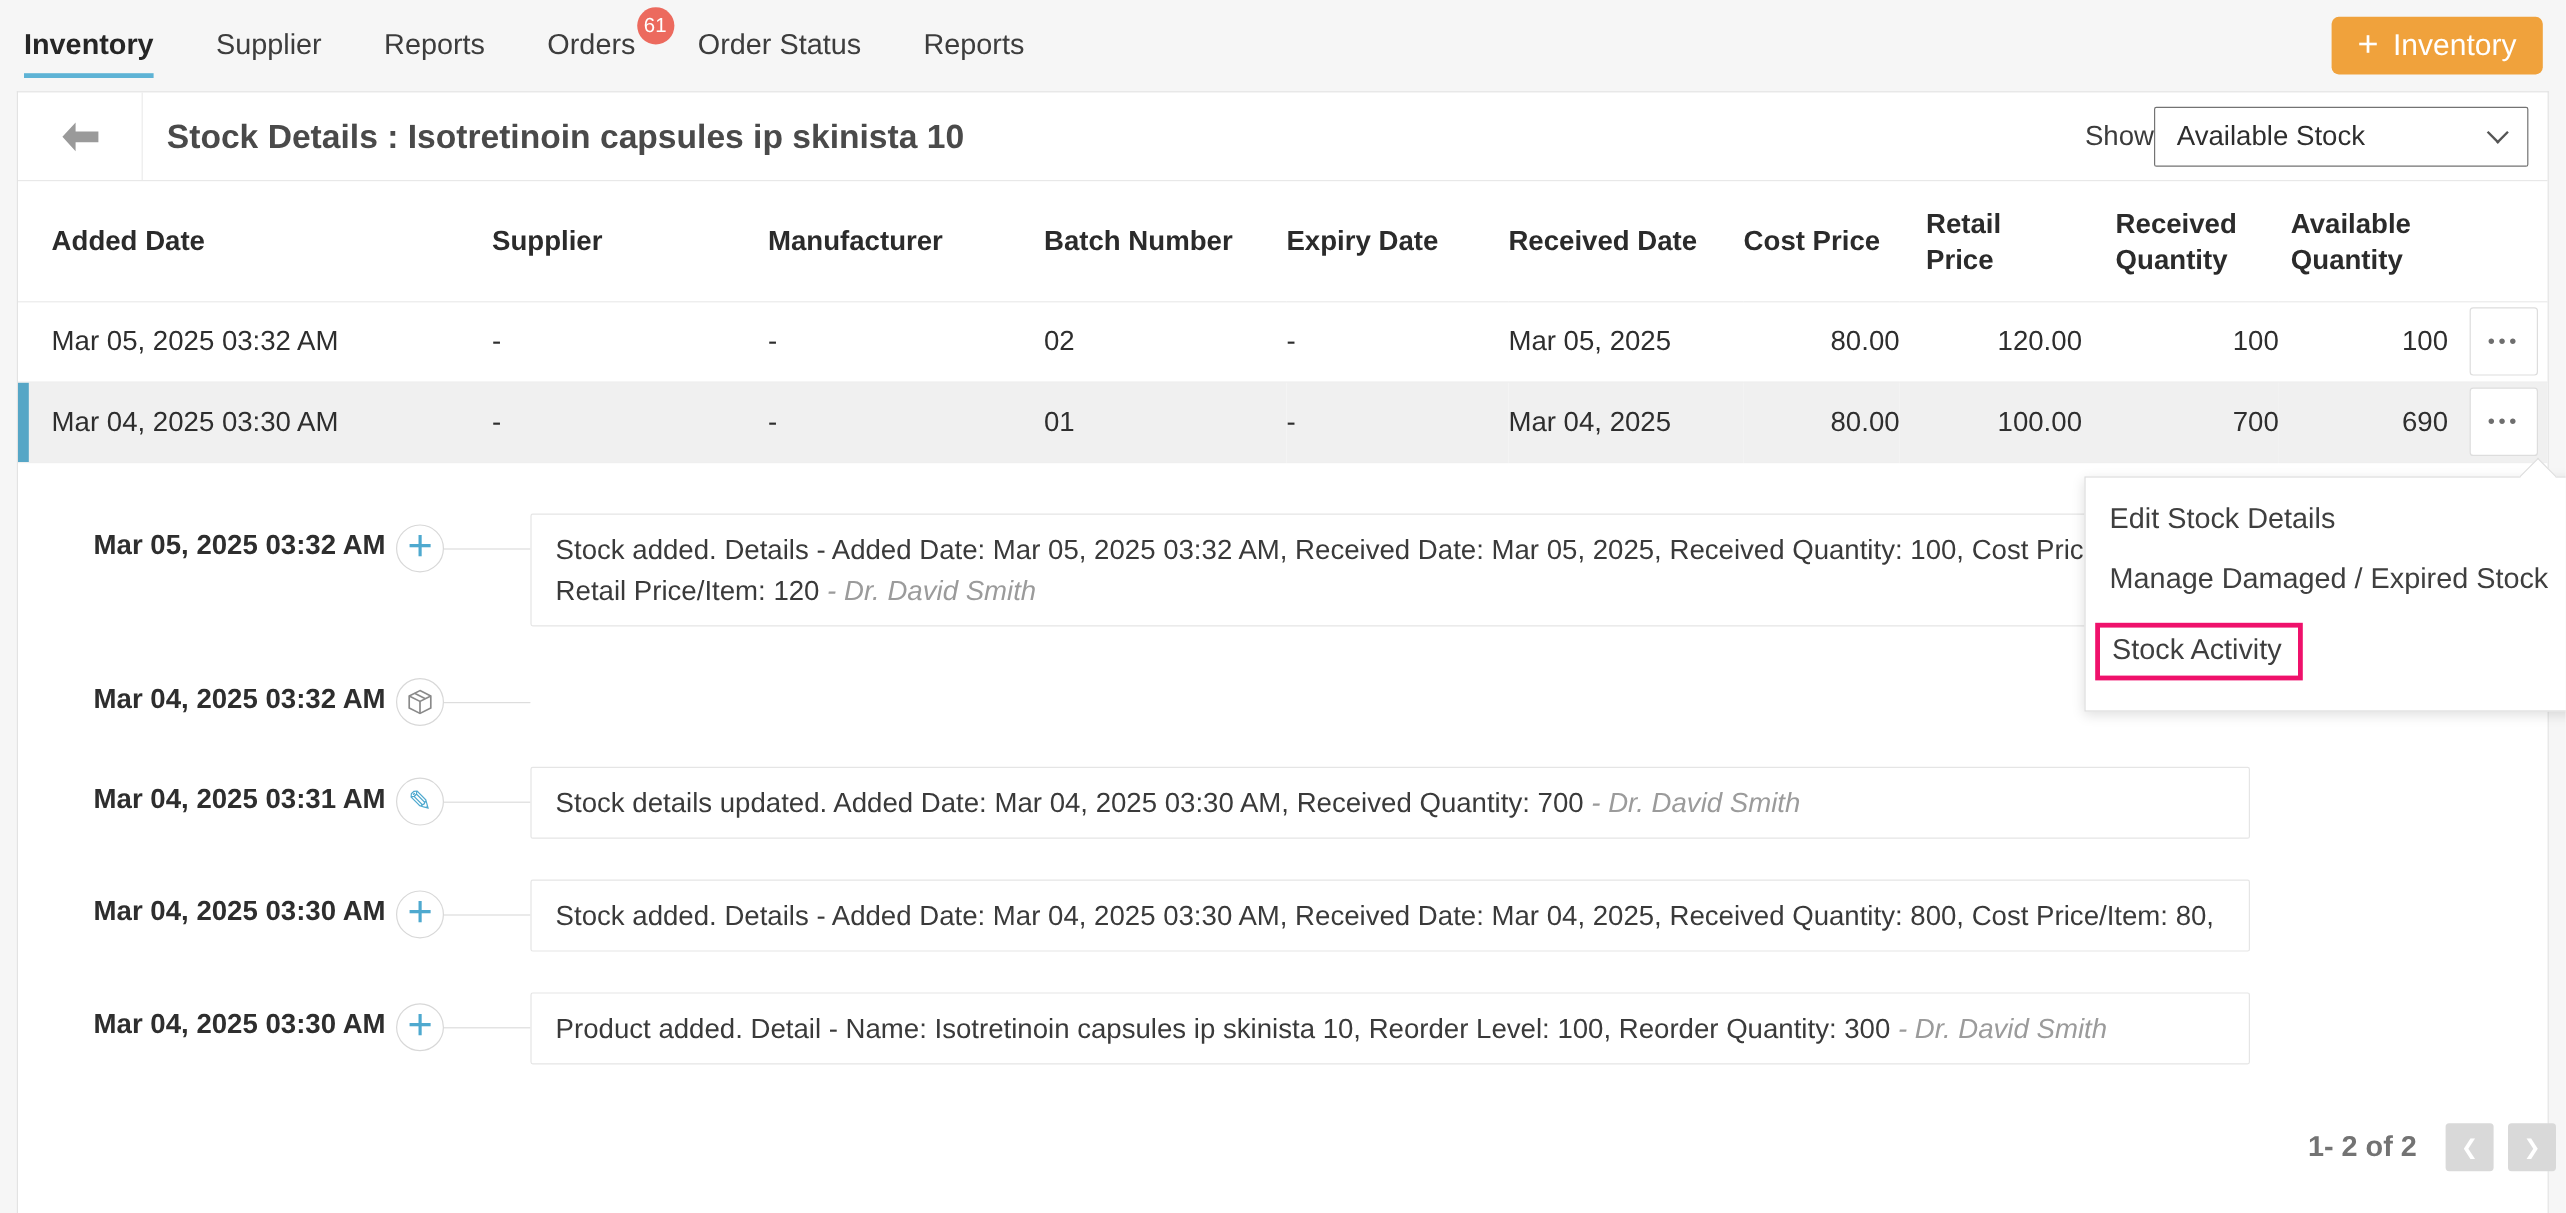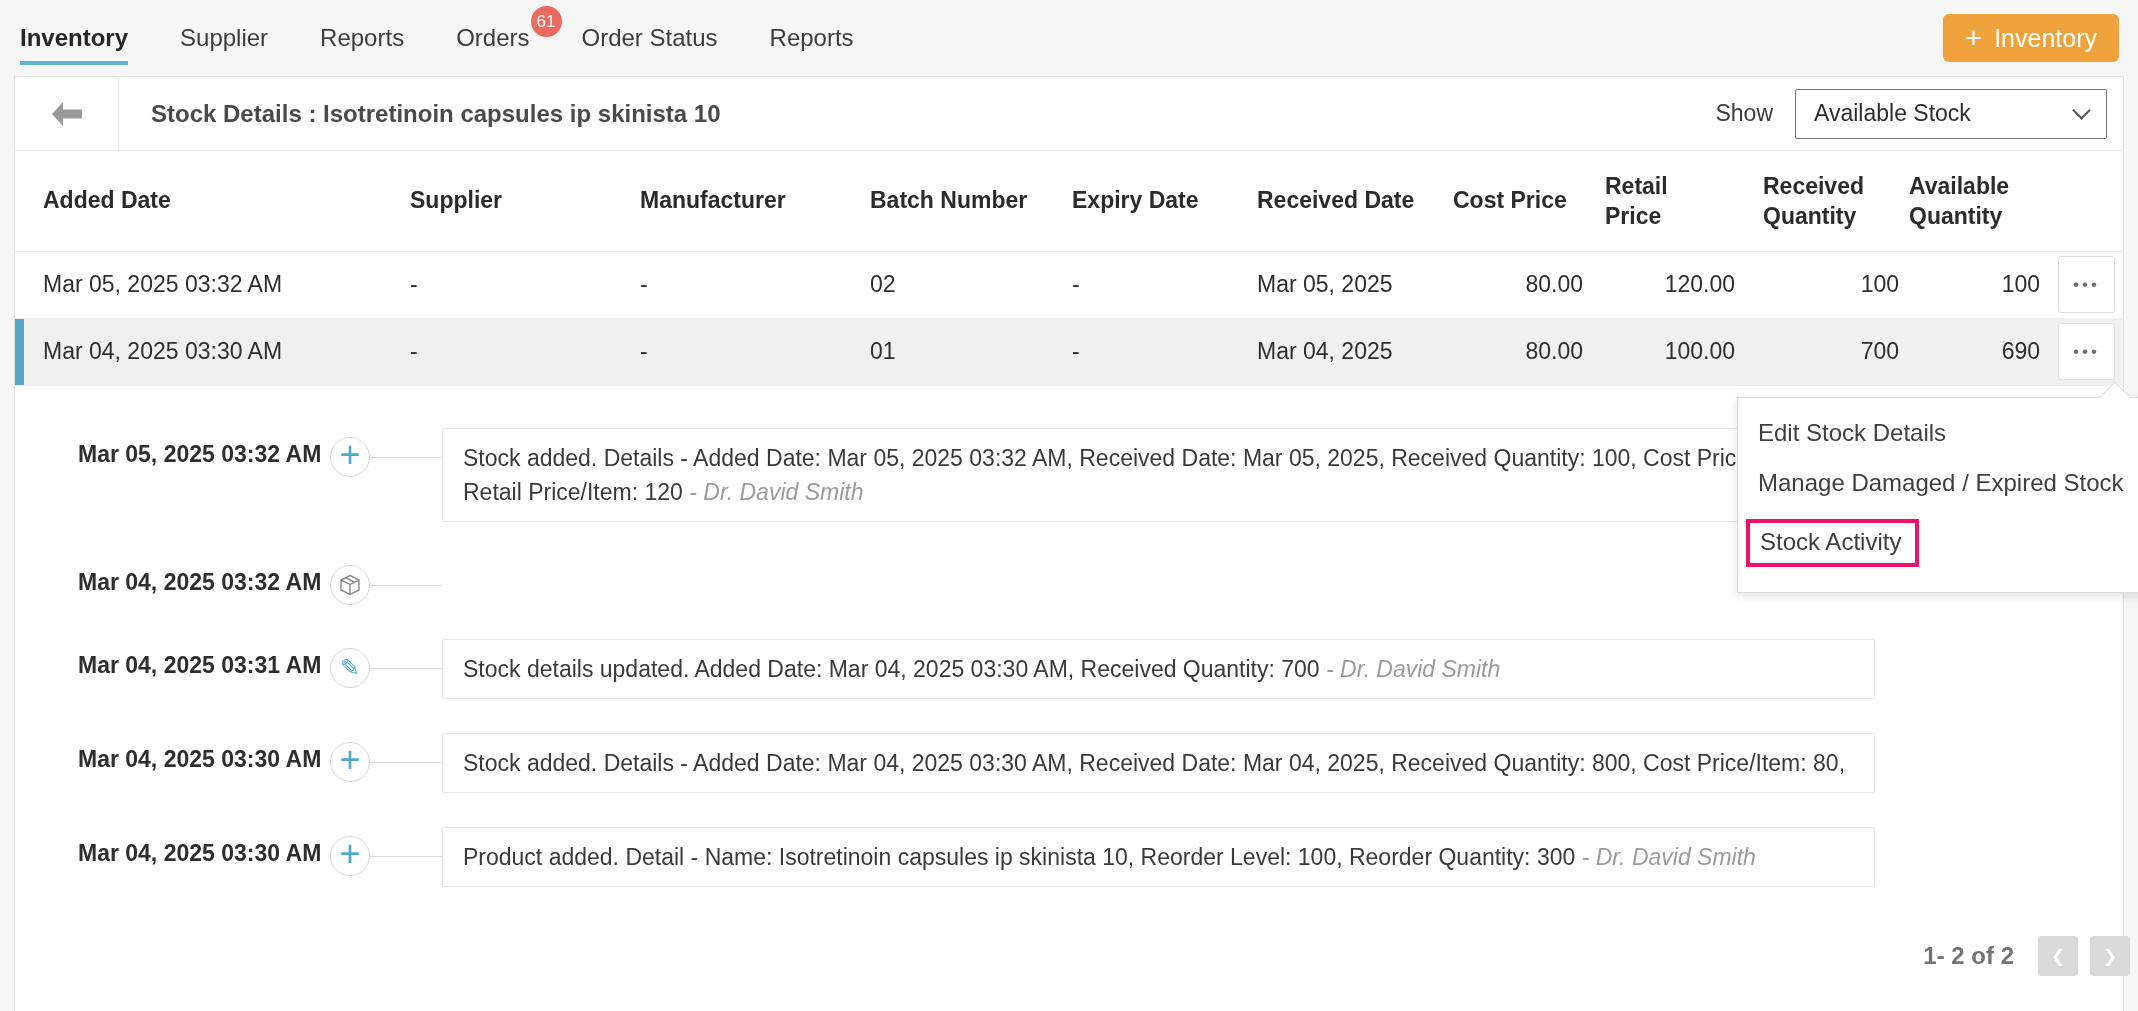--- a/index.html
+++ b/index.html
@@ -23,22 +23,22 @@
   .add-btn .plus { font-size:30px; font-weight:300; line-height:1; }
 
   
   .card { position:absolute; left:14px; right:14px; top:76px; bottom:0;
     background:#fff; border:1px solid #e3e3e3; border-bottom:none; }
 
   
   .title-row { height:74px; border-bottom:1px solid #e8e8e8; display:flex; align-items:center; }
   .back-btn { width:104px; height:100%; display:flex; align-items:center; justify-content:center;
     border-right:1px solid #ececec; cursor:pointer; background:none; border-top:none; border-left:none; border-bottom:none; }
-  .page-title { font-size:24px; color:#4a4a4a; margin-left:32px; flex:1; }
-  .show-wrap { display:flex; align-items:center; gap:22px; margin-right:16px; }
+  .page-title { font-size:28px; color:#4a4a4a; margin-left:20px; flex:1; }
+  .show-wrap { display:flex; align-items:center; margin-right:16px; }
   .show-label { font-size:23px; color:#3c3c3c; }
   .show-select { width:312px; height:50px; border:1px solid #737373; border-radius:2px;
     display:flex; align-items:center; justify-content:space-between; padding:0 18px;
     font-size:23px; color:#2e2e2e; cursor:pointer; background:#fff; }
   .chev-down { width:13px; height:13px; border-right:2px solid #555; border-bottom:2px solid #555;
     transform:rotate(45deg); margin-top:-6px; }
 
   
   table.stock { width:100%; border-collapse:collapse; table-layout:fixed; }
   .stock th { font-size:23px; font-weight:bold; color:#2b2b2b; text-align:left;

